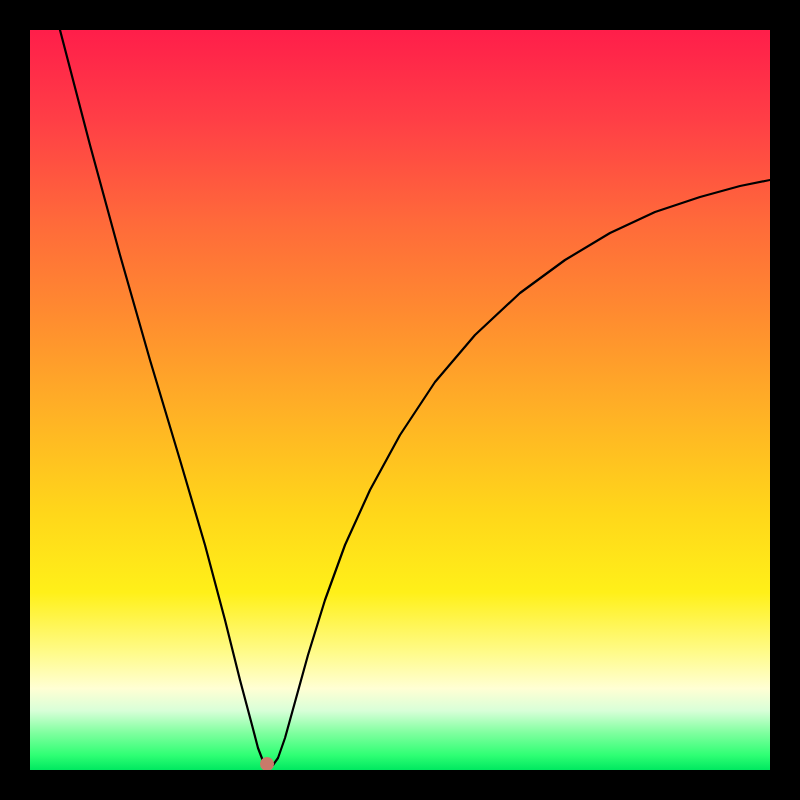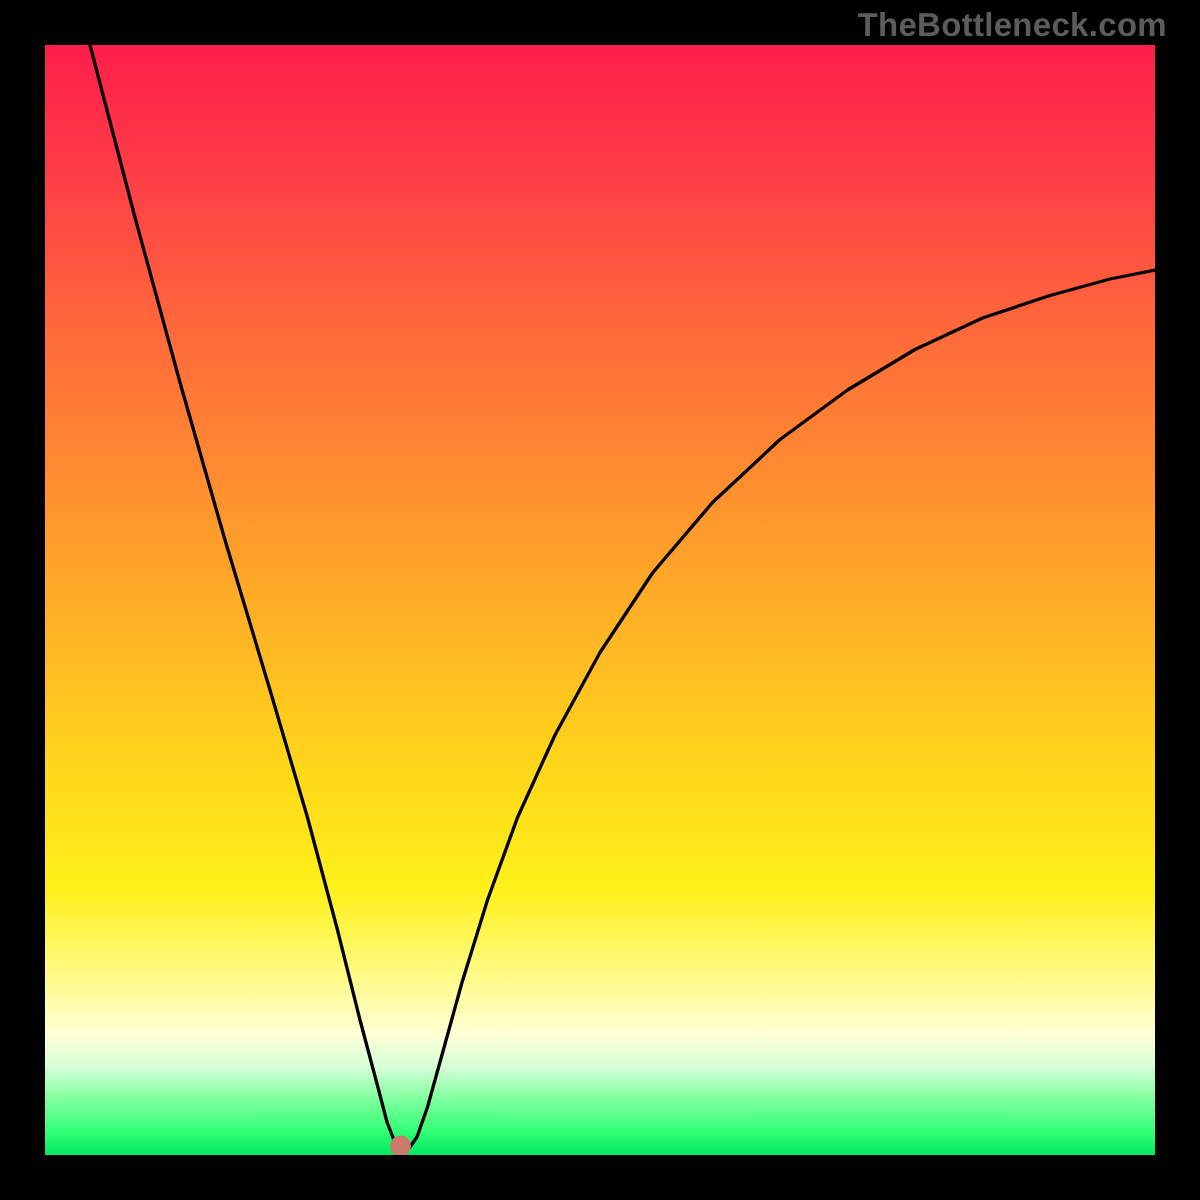--- a/index.html
+++ b/index.html
@@ -67,21 +67,20 @@
     height: 14px;
     border-radius: 50%;
     background: #c97a6a;
     transform: translate(-50%, -50%);
   }
 </style>
 </head>
 <body>
 
 <div class="frame">
-  <div class="watermark">TheBottleneck.com</div>
 
   <div class="plot-area">
     <div class="gradient"></div>
 
     <svg class="curve" viewBox="0 0 740 740" preserveAspectRatio="none">
       <polyline id="curve-polyline" fill="none" stroke="#000" stroke-width="2.2" stroke-linejoin="round" stroke-linecap="round" points="30,0 60,115 90,225 120,330 150,430 175,515 195,590 210,650 222,695 228,718 233,731 236,735 243,735 248,728 255,708 265,672 278,625 295,570 315,515 340,460 370,405 405,352 445,305 490,263 535,230 580,203 625,182 670,167 710,156 740,150"></polyline>
     </svg>
 
     <div class="marker" id="marker" style="left: 237px; top: 734px;"></div>
   </div>

